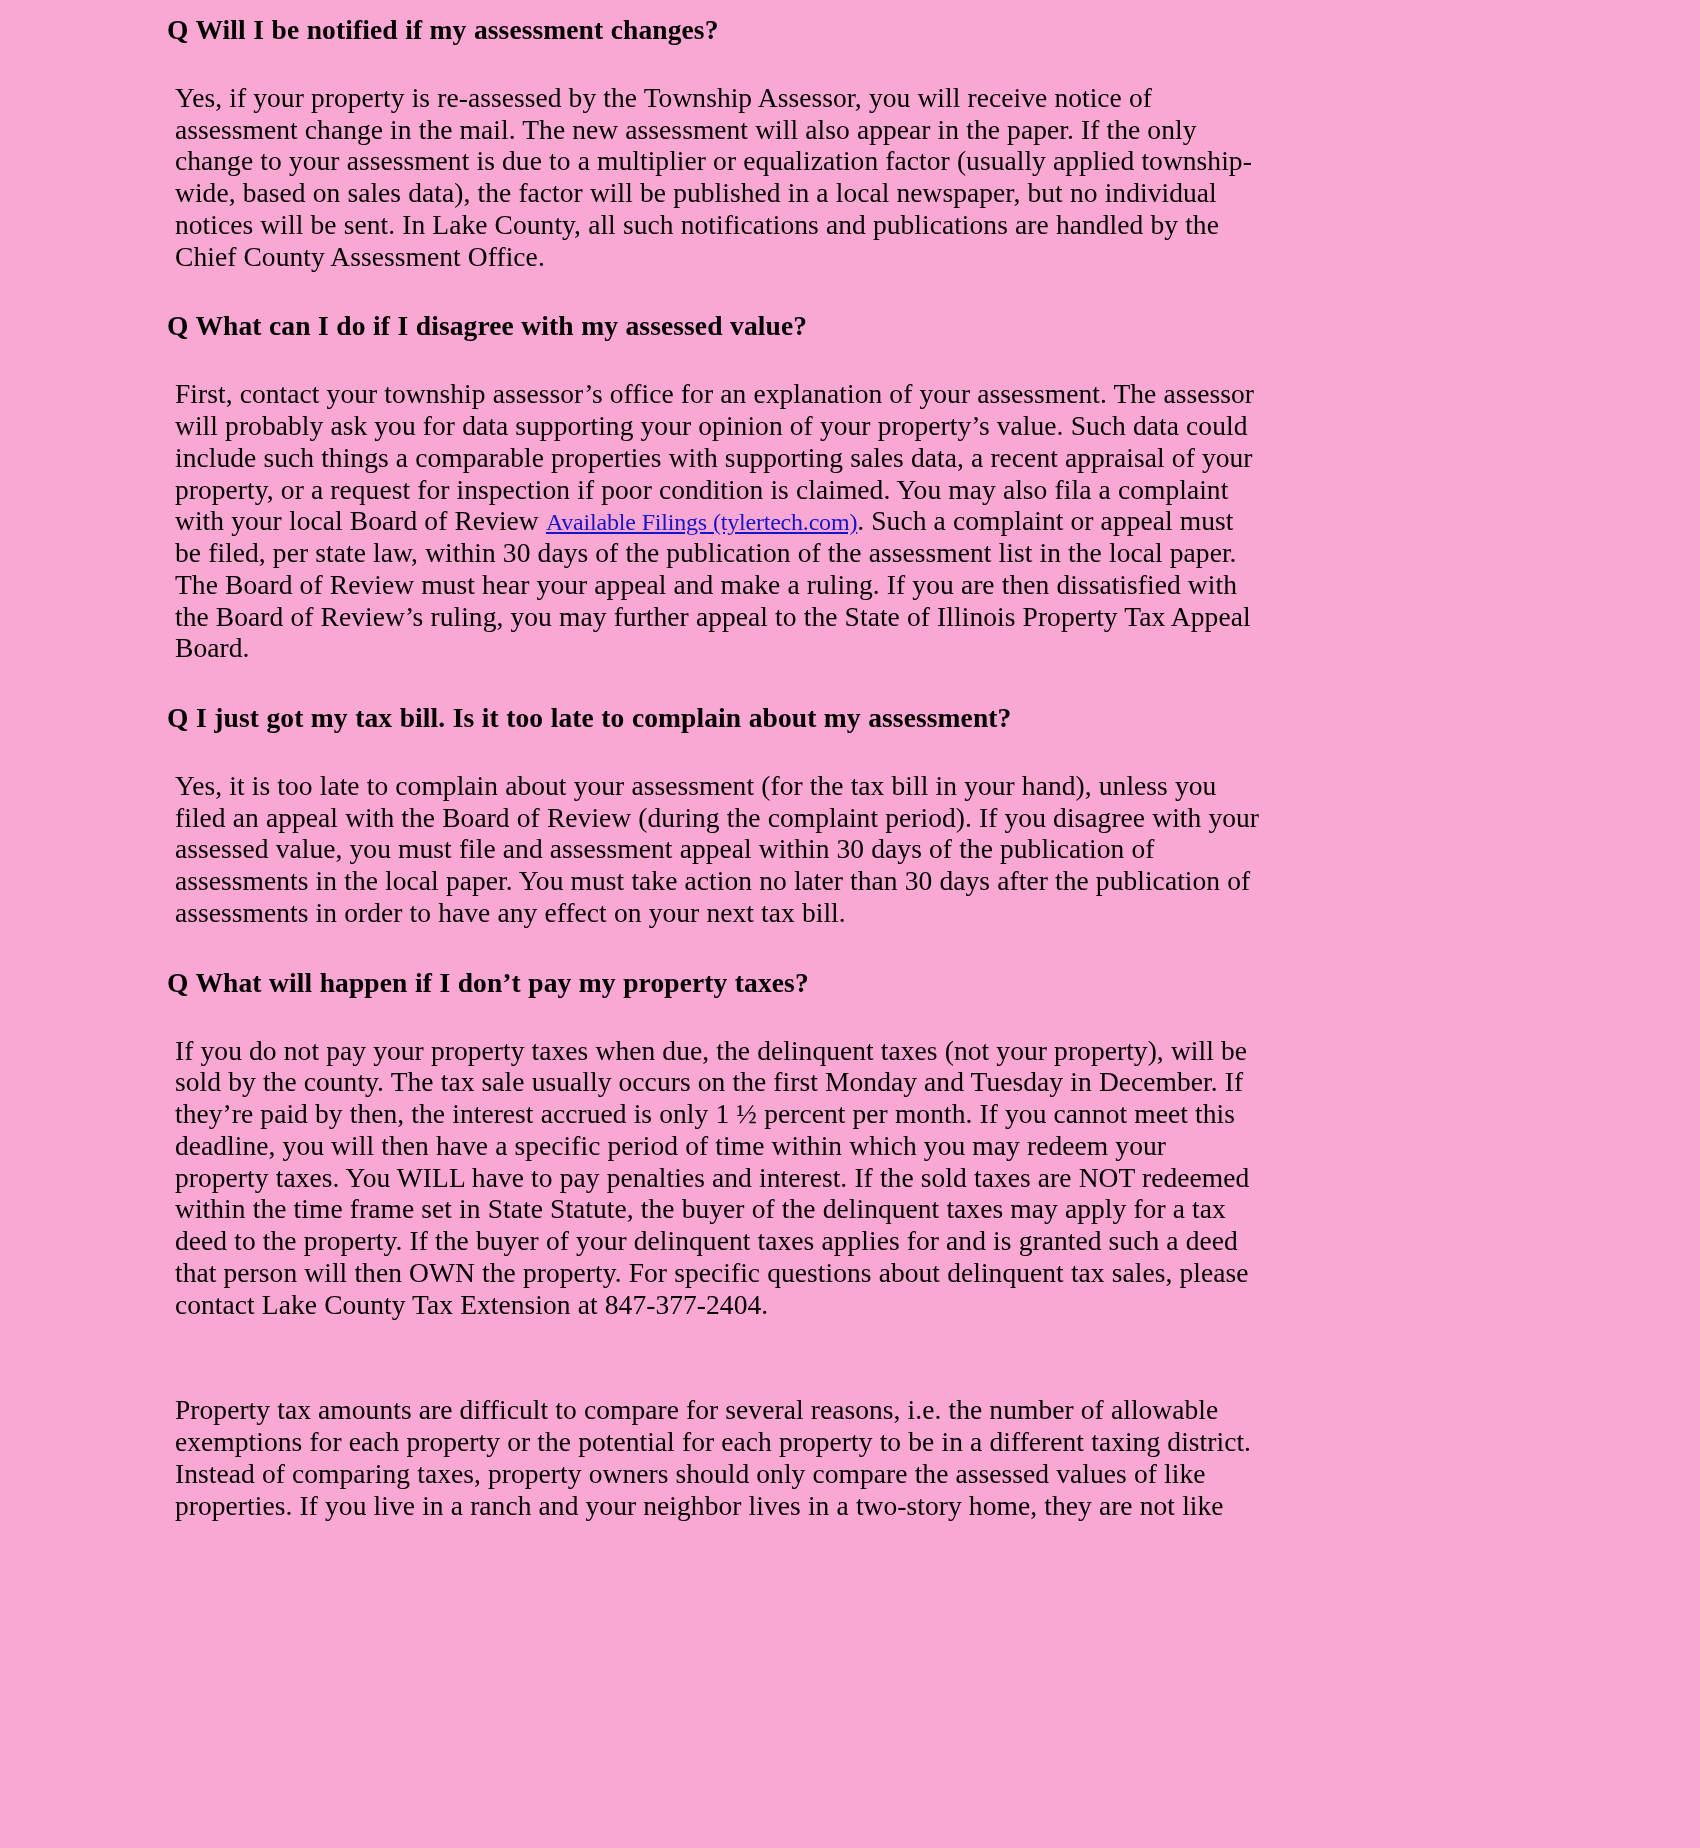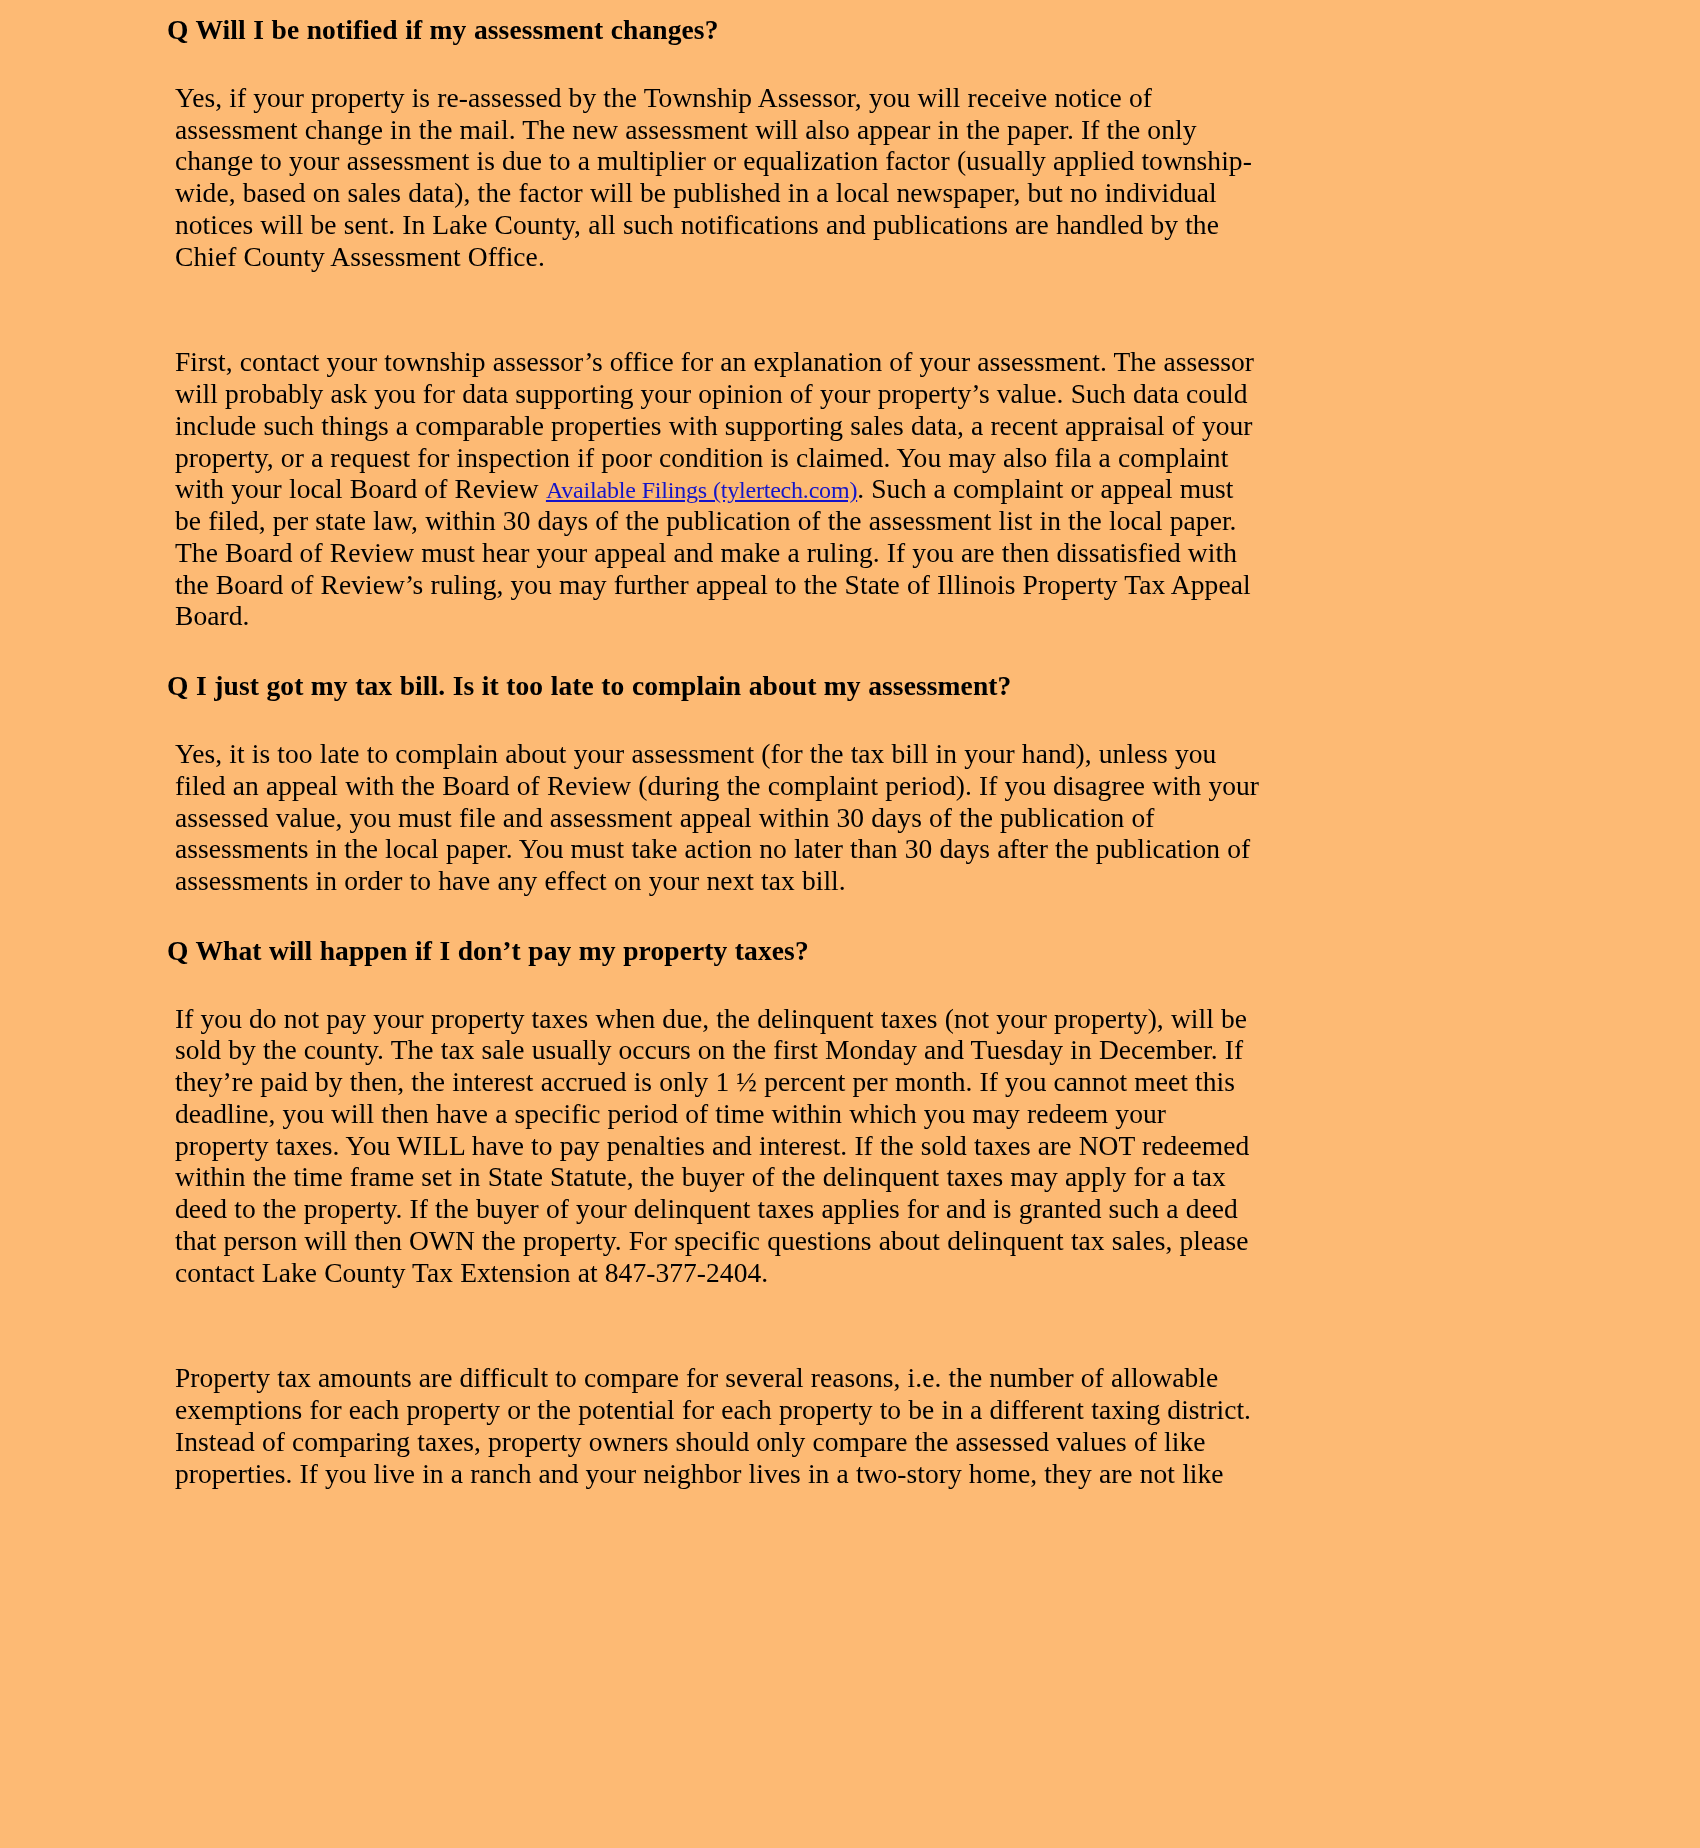--- a/index.html
+++ b/index.html
@@ -12,21 +12,21 @@
     width: 1700px;
     height: 1848px;
     overflow: hidden;
     font-family: "Liberation Serif", "DejaVu Serif", serif;
     color: #000000;
   }
   .page {
     position: relative;
     width: 1700px;
     height: 1848px;
-    background: #fdba74;
+    background: #f9a8d4;
     box-sizing: border-box;
   }
   .doc-body {
     position: absolute;
     left: 167px;
     top: 14px;
     width: 1105px;
   }
   .faq-heading {
     font-size: 27.5px;
@@ -63,20 +63,21 @@
 
 <div class="page">
   <div class="doc-body">
 
     <div class="faq-heading">Q Will I be notified if my assessment changes?</div>
     <div class="block-gap"></div>
     <div class="faq-answer">Yes, if your property is re-assessed by the Township Assessor, you will receive notice of assessment change in the mail.  The new assessment will also appear in the paper.  If the only change to your assessment is due to a multiplier or equalization factor (usually applied township-wide, based on sales data), the factor will be published in a local newspaper, but no individual notices will be sent.  In Lake County, all such notifications and publications are handled by the Chief County Assessment Office.</div>
 
     <div class="block-gap-lg"></div>
 
+    <div class="faq-heading">Q What can I do if I disagree with my assessed value?</div>
     <div class="block-gap"></div>
     <div class="faq-answer"><span>First, contact your township assessor’s office for an explanation of your assessment.  The assessor will probably ask you for data supporting your opinion of your property’s value.  Such data could include such things a comparable properties with supporting sales data, a recent appraisal of your property, or a request for inspection if poor condition is claimed.  You may also fila a complaint with your local Board of Review  </span><a class="faq-link" href="#">Available Filings (tylertech.com)</a><span>.  Such a complaint or appeal must be filed, per state law, within 30 days of the publication of the assessment list in the local paper.  The Board of Review must hear your appeal and make a ruling.  If you are then dissatisfied with the Board of Review’s ruling, you may further appeal to the State of Illinois Property Tax Appeal Board.</span></div>
 
     <div class="block-gap-lg"></div>
 
     <div class="faq-heading">Q I just got my tax bill.  Is it too late to complain about my assessment?</div>
     <div class="block-gap"></div>
     <div class="faq-answer">Yes, it is too late to complain about your assessment (for the tax bill in your hand), unless you filed an appeal with the Board of Review (during the complaint period).  If you disagree with your assessed value, you must file and assessment appeal within 30 days of the publication of assessments in the local paper.  You must take action no later than 30 days after the publication of assessments in order to have any effect on your next tax bill.</div>
 
     <div class="block-gap-lg"></div>

